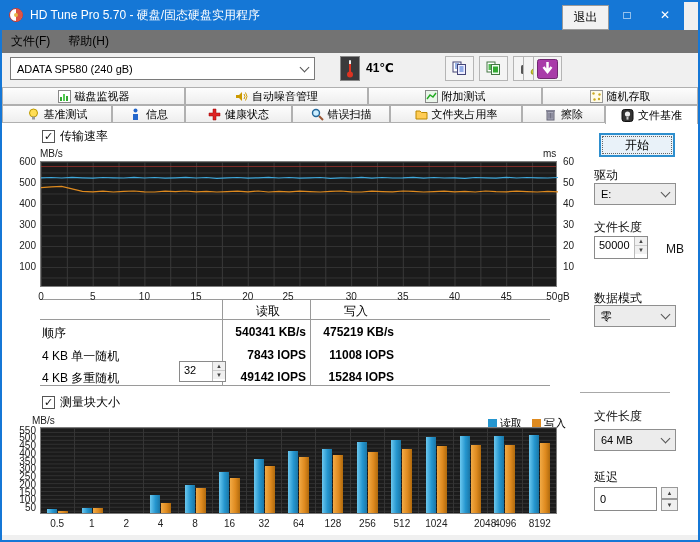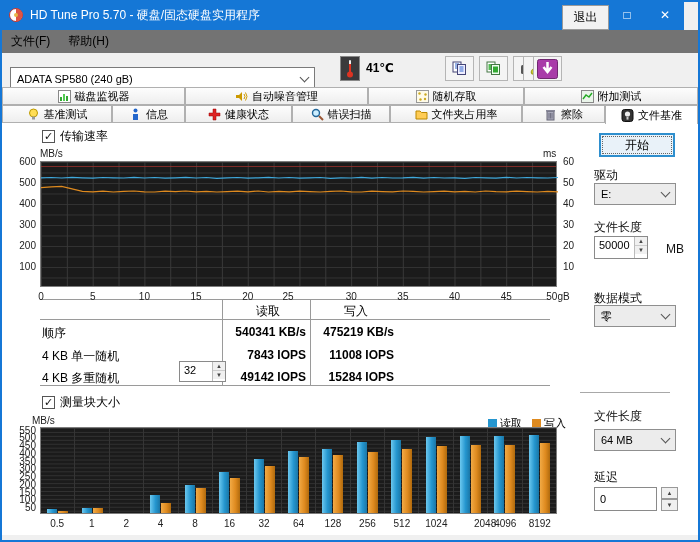--- a/index.html
+++ b/index.html
@@ -15,21 +15,21 @@
   .win-btn { width:38px; height:30px; display:flex; align-items:center; justify-content:center;
              font-size:12px; color:#fff; cursor:default; }
 
   
   .menubar { position:absolute; left:0; top:28px; width:100%; height:23px;
              background:#737373; display:flex; align-items:center; font-size:12px; }
   .menu-item { padding:3px 9px; }
 
   
   .toolbar { position:absolute; left:0; top:51px; width:100%; height:33px; background:#f0f0f0; }
-  .drive-select { position:absolute; left:8px; top:14px; width:305px; height:23px; background:#fff;
+  .drive-select { position:absolute; left:8px; top:4px; width:305px; height:23px; background:#fff;
                   border:1px solid #7a7a7a; font-size:11px; display:flex; align-items:center;
                   padding:0 6px; }
   .drive-select .chev { margin-left:auto; }
   .chev { width:7px; height:7px; border-right:1px solid #555; border-bottom:1px solid #555;
           transform:rotate(45deg); margin-top:-3px; }
   .temp-box { position:absolute; left:338px; top:3px; width:20px; height:25px; background:#3a3a3c;
               border:1px solid #888; display:flex; align-items:center; justify-content:center; }
   .temp-text { position:absolute; left:364px; top:8px; font-size:12px; font-weight:bold; }
   .tool-btn { position:absolute; top:3px; width:29px; height:25px; background:#f4f4f4;
               border:1px solid #b5b5b5; display:flex; align-items:center; justify-content:center; }
@@ -196,36 +196,36 @@
       </svg>
       <span>磁盘监视器</span>
     </div>
     <div class="tab" style="flex:0 0 183px">
       <svg class="ticon" viewBox="0 0 13 13">
         <path d="M1 5h3l3-3v9l-3-3H1z" fill="#c90"></path>
         <path d="M9 4q2 2.5 0 5 M10.5 2.5q3 4 0 8" stroke="#c90" fill="none"></path>
       </svg>
       <span>自动噪音管理</span>
     </div>
+    <div class="tab" style="flex:1 1 auto">
+      <svg class="ticon" viewBox="0 0 13 13">
+        <rect x="0.5" y="0.5" width="12" height="12" fill="#eaf5ea" stroke="#888"></rect>
+        <path d="M2 9 L5 5 L8 7 L11 3" stroke="#2a2" fill="none" stroke-width="1.4"></path>
+      </svg>
+      <span>附加测试</span>
+    </div>
     <div class="tab" style="flex:0 0 156px">
       <svg class="ticon" viewBox="0 0 13 13">
         <rect x="0.5" y="0.5" width="12" height="12" fill="#fffbe8" stroke="#999"></rect>
         <circle cx="3.5" cy="3.5" r="1.2" fill="#ca2"></circle>
           <circle cx="9.5" cy="4.5" r="1.2" fill="#ca2"></circle>
         <circle cx="4.5" cy="9.5" r="1.2" fill="#ca2"></circle>
           <circle cx="9" cy="9" r="1.2" fill="#ca2"></circle>
       </svg>
       <span>随机存取</span>
-    </div>
-    <div class="tab" style="flex:1 1 auto">
-      <svg class="ticon" viewBox="0 0 13 13">
-        <rect x="0.5" y="0.5" width="12" height="12" fill="#eaf5ea" stroke="#888"></rect>
-        <path d="M2 9 L5 5 L8 7 L11 3" stroke="#2a2" fill="none" stroke-width="1.4"></path>
-      </svg>
-      <span>附加测试</span>
     </div>
   </div>
 
   <div class="tabrow2">
     <div class="tab" style="flex:0 0 110px">
       <svg class="ticon" viewBox="0 0 13 13">
         <circle cx="6.5" cy="5" r="4" fill="#fd5" stroke="#b90"></circle>
           <rect x="5" y="8.5" width="3" height="3" fill="#999"></rect>
       </svg>
       <span>基准测试</span>

